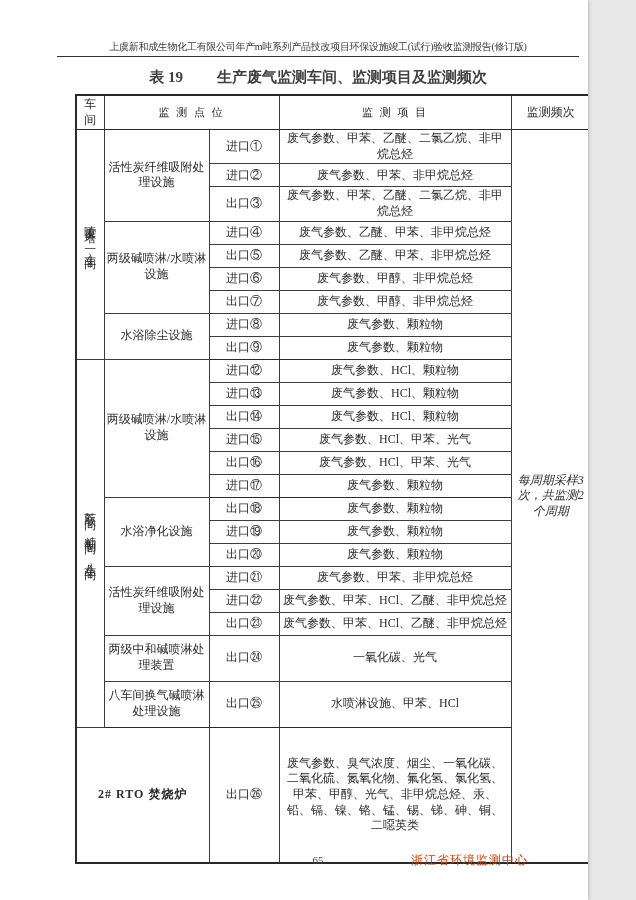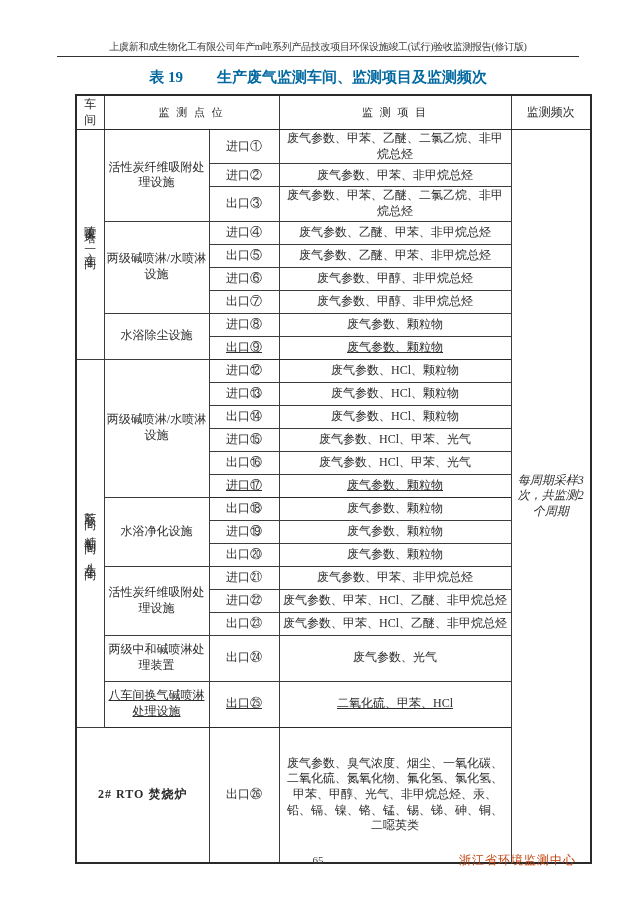--- a/index.html
+++ b/index.html
@@ -1,32 +1,32 @@
 <!DOCTYPE html>
 <html><head>
 <meta charset="utf-8">
 <style>
   html,body{margin:0;padding:0;background:#e8e8e8;}
   .page{
-    position:relative;width:636px;height:900px;background:#ffffff;
+    position:relative;width:588px;height:900px;background:#ffffff;
     font-family:"Liberation Serif","DejaVu Serif",serif;color:#2e2e2e;
     overflow:hidden;box-shadow:0 0 4px rgba(0,0,0,.3);
   }
   .running-header{
     position:absolute;left:60px;top:40px;width:516px;
     font-size:10px;letter-spacing:-0.3px;white-space:nowrap;overflow:hidden;
     color:#3a3a3a;text-align:center;
   }
   .header-rule{
     position:absolute;left:57px;top:56px;width:522px;height:0;
     border-top:1.5px solid #333;
   }
   .table-title{
     position:absolute;left:0;top:68px;width:636px;text-align:center;
-    font-weight:bold;font-size:15px;color:#0369a1;
+    font-weight:bold;font-size:15px;color:#404040;
   }
   .table-title .gap{display:inline-block;width:34px;}
   .tbl-wrap{position:absolute;left:63px;top:94px;margin-left:12px;}
   table.monitor{
     border-collapse:collapse;table-layout:fixed;width:515px;
     font-size:12px;color:#2c2c2c;border:2px solid #2a2a2a;
   }
   table.monitor th,table.monitor td{
     border:1px solid #3c3c3c;text-align:center;vertical-align:middle;
     padding:1px 2px;line-height:1.3;overflow:hidden;
@@ -38,21 +38,21 @@
   tr.rto-row{height:136px;}
   td.workshop{padding:0;}
   .vtext{
     writing-mode:vertical-rl;text-orientation:upright;
     display:inline-block;letter-spacing:3px;line-height:1;font-size:12px;
   }
   td.facility{padding:1px 6px;line-height:1.5;}
   td.items{padding:1px 6px;}
   td.items-big{padding:4px 16px;line-height:2.05;}
   td.freq{padding:2px 8px;line-height:2.4;font-size:12px;font-style:italic;}
-  tr.sec-end td{border-bottom:1.5px solid #2a2a2a;text-decoration:underline;}
+  tr.sec-end td{border-bottom:1.5px solid #2a2a2a;}
   td.rto-label{letter-spacing:1px;font-weight:bold;}
   .footer-page{
     position:absolute;left:0;top:854px;width:636px;text-align:center;
     font-size:11px;color:#444;
   }
   .footer-org{
     position:absolute;right:60px;top:852px;font-size:12px;color:#c2410c;
     letter-spacing:1px;
   }
 </style>
@@ -176,26 +176,26 @@
         <td class="point">进口㉒</td>
         <td class="items">废气参数、甲苯、HCl、乙醚、非甲烷总烃</td>
       </tr>
       <tr class="r">
         <td class="point">出口㉓</td>
         <td class="items">废气参数、甲苯、HCl、乙醚、非甲烷总烃</td>
       </tr>
       <tr class="tall">
         <td class="facility">两级中和碱喷淋处理装置</td>
         <td class="point">出口㉔</td>
-        <td class="items">废气参数、光气</td>
+        <td class="items">一氧化碳、光气</td>
       </tr>
       <tr class="tall sec-end">
         <td class="facility">八车间换气碱喷淋处理设施</td>
         <td class="point">出口㉕</td>
-        <td class="items">二氧化硫、甲苯、HCl</td>
+        <td class="items">水喷淋设施、甲苯、HCl</td>
       </tr>
 
       <tr class="rto-row">
         <td class="rto-label" colspan="2">2# RTO 焚烧炉</td>
         <td class="point">出口㉖</td>
         <td class="items items-big">废气参数、臭气浓度、烟尘、一氧化碳、二氧化硫、氮氧化物、氟化氢、氯化氢、甲苯、甲醇、光气、非甲烷总烃、汞、铅、镉、镍、铬、锰、锡、锑、砷、铜、二噁英类</td>
       </tr>
     </tbody>
       </table>
   </div>

